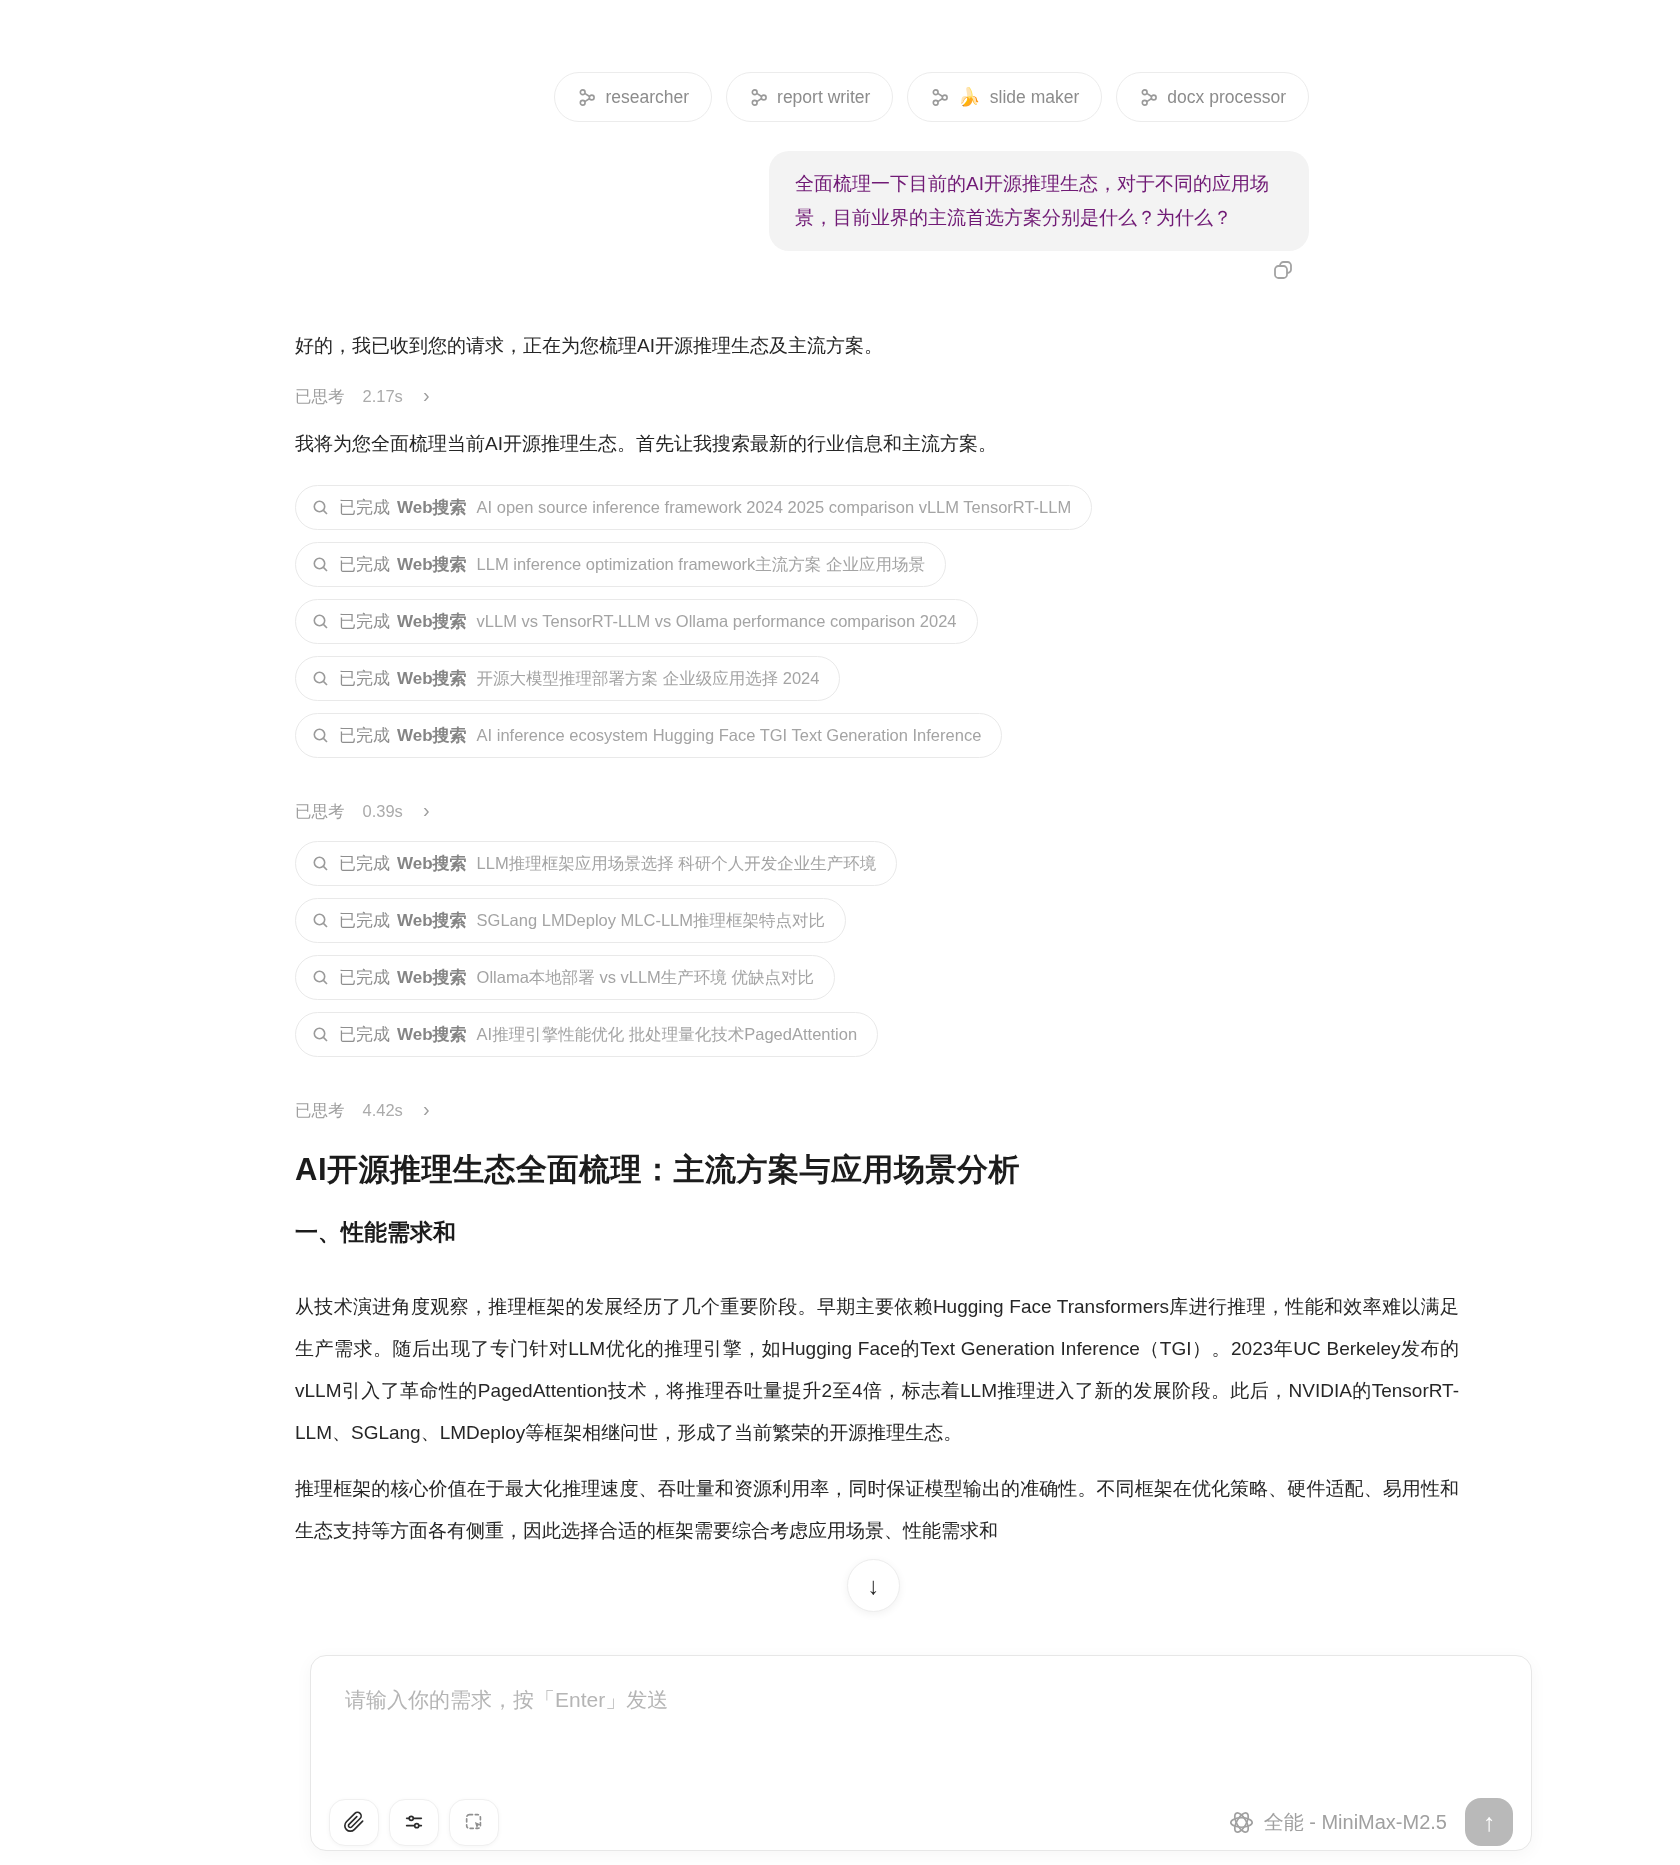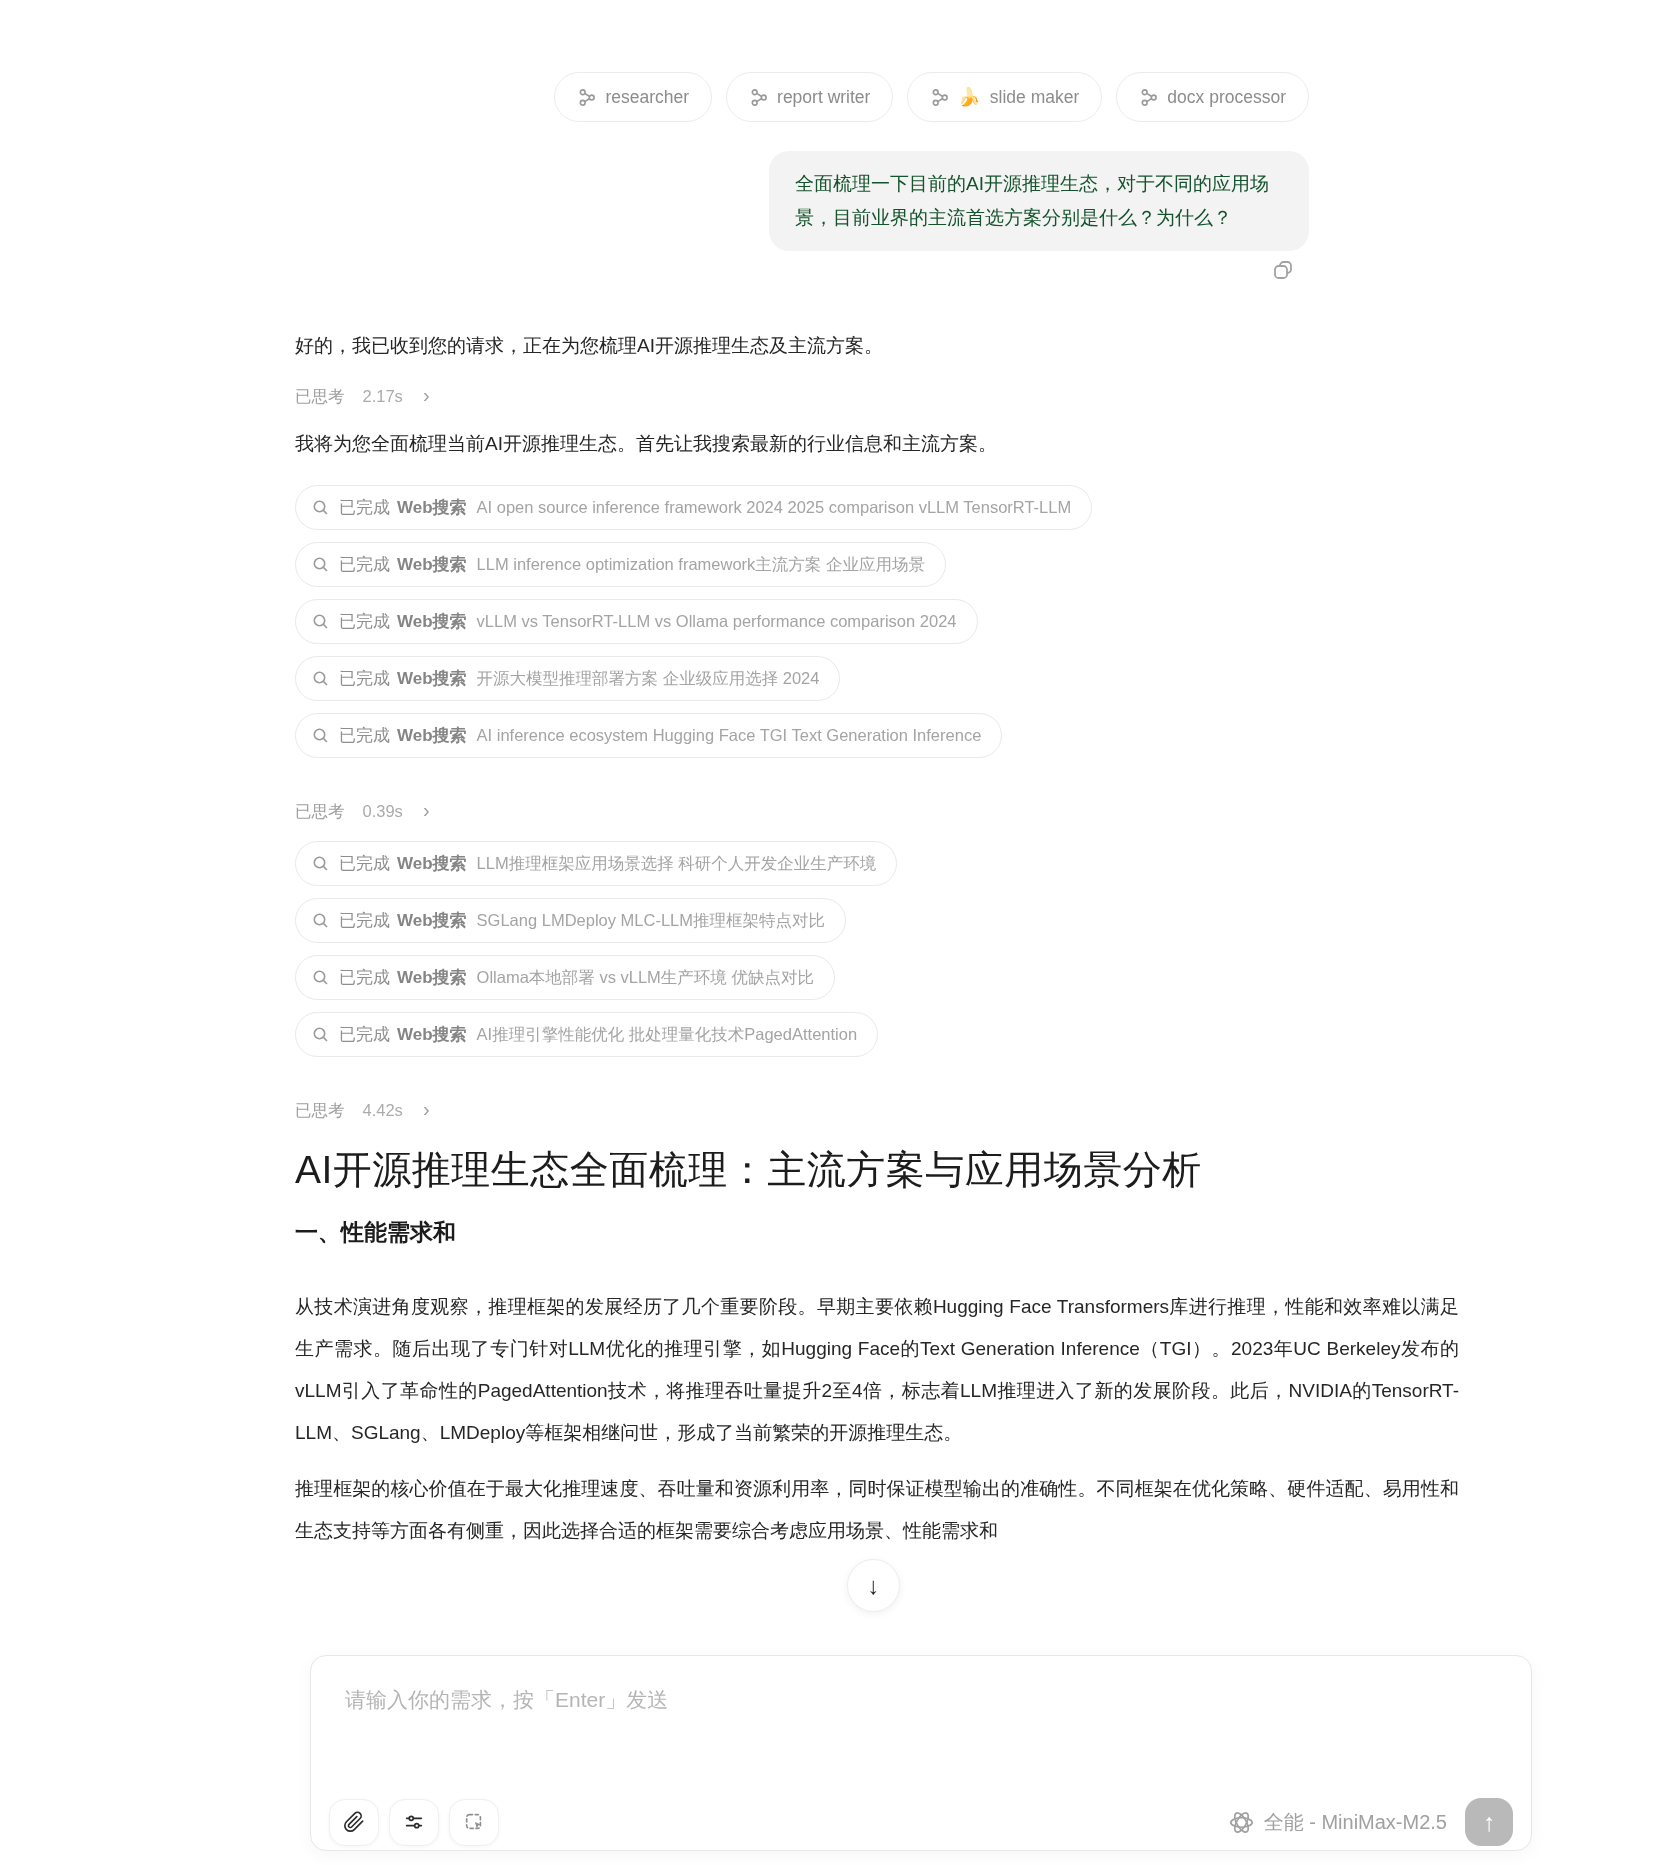--- a/index.html
+++ b/index.html
@@ -12,21 +12,21 @@
   .chips { position:absolute; top:72px; right:223px; display:flex; gap:14px; }
   .chip { display:inline-flex; align-items:center; gap:9px; height:50px; padding:0 22px;
     border:1px solid #ececec; border-radius:25px; background:#fff; color:#8c8c8c;
     font-size:17.5px; cursor:pointer; white-space:nowrap; }
   .chip svg { flex:0 0 auto; }
   .chip .emoji { font-size:18px; line-height:1; }
 
   
   .bubble { position:absolute; top:151px; right:223px; max-width:540px;
     background:#f3f3f3; border-radius:20px; padding:16px 26px;
-    font-size:19px; line-height:34px; color:#14532d; }
+    font-size:19px; line-height:34px; color:#701a75; }
   .copy-btn { position:absolute; top:255px; right:234px; width:30px; height:30px;
     display:flex; align-items:center; justify-content:center; cursor:pointer; }
 
   
   .content { position:absolute; left:295px; top:330px; width:1164px; }
   .msg { font-size:19px; line-height:31px; color:#262626; }
   .thought { display:flex; align-items:center; gap:18px; color:#9e9e9e; font-size:16.5px; cursor:pointer; }
   .thought .t-time { color:#ababab; }
   .thought .chev { font-size:20px; color:#9e9e9e; margin-left:2px; transform:translateY(-1px); }
 
@@ -35,21 +35,21 @@
     border:1px solid #e9e9e9; border-radius:23px; background:#fff; white-space:nowrap;
     cursor:pointer; margin-bottom:12px; }
   .pill-status { color:#8f8f8f; font-size:17px; }
   .pill-kind { color:#858585; font-size:17px; font-weight:600; margin-left:-3px; }
   .pill-query { color:#a4a4a4; font-size:16.5px; }
 
   .mt24 { margin-bottom:24px; }
   .mt20 { margin-bottom:20px; }
   .gap-after-group { margin-bottom:18px; margin-top:30px; }
 
-  .report-title { font-size:39px; font-weight:400; color:#1c1c1c; line-height:42px;
+  .report-title { font-size:31px; font-weight:700; color:#1c1c1c; line-height:42px;
     margin-top:27px; margin-bottom:26px; letter-spacing:0.5px; }
   .report-section { font-size:23px; font-weight:700; color:#1c1c1c; margin-bottom:38px; }
   .para { font-size:19px; line-height:42px; color:#262626; margin-bottom:12px; text-align:justify; }
 
   
   .scroll-btn { position:absolute; left:847px; top:1559px; width:53px; height:53px;
     border-radius:50%; background:#fff; border:1px solid #ededed;
     box-shadow:0 2px 8px rgba(0,0,0,0.06); display:flex; align-items:center;
     justify-content:center; cursor:pointer; font-size:24px; color:#2b2b2b; z-index:5; }
 

